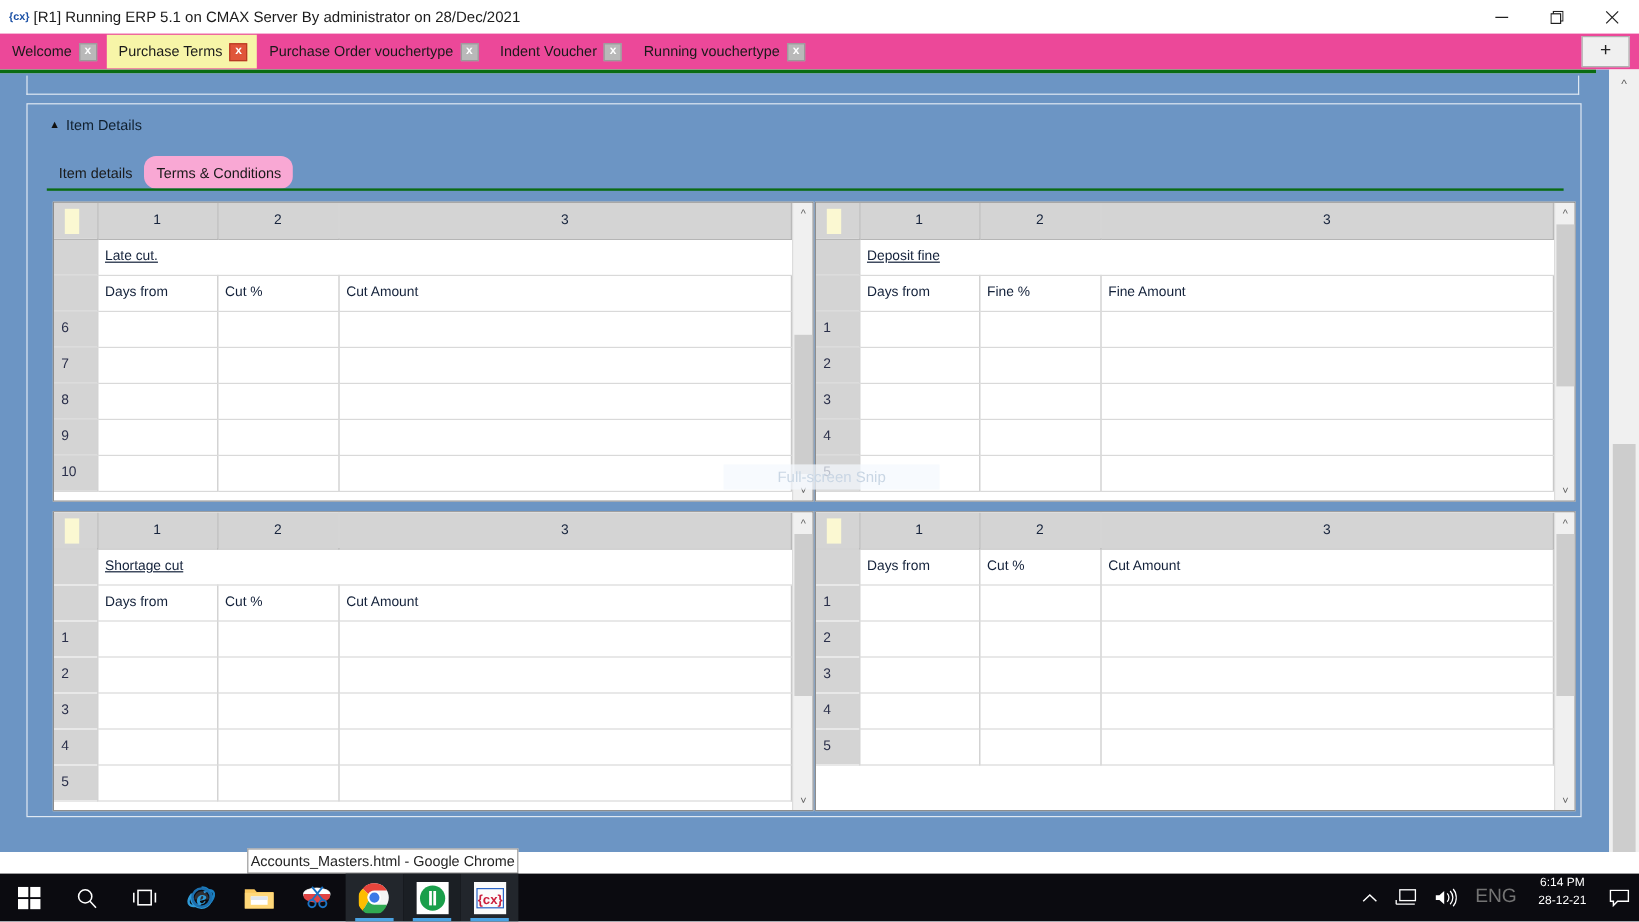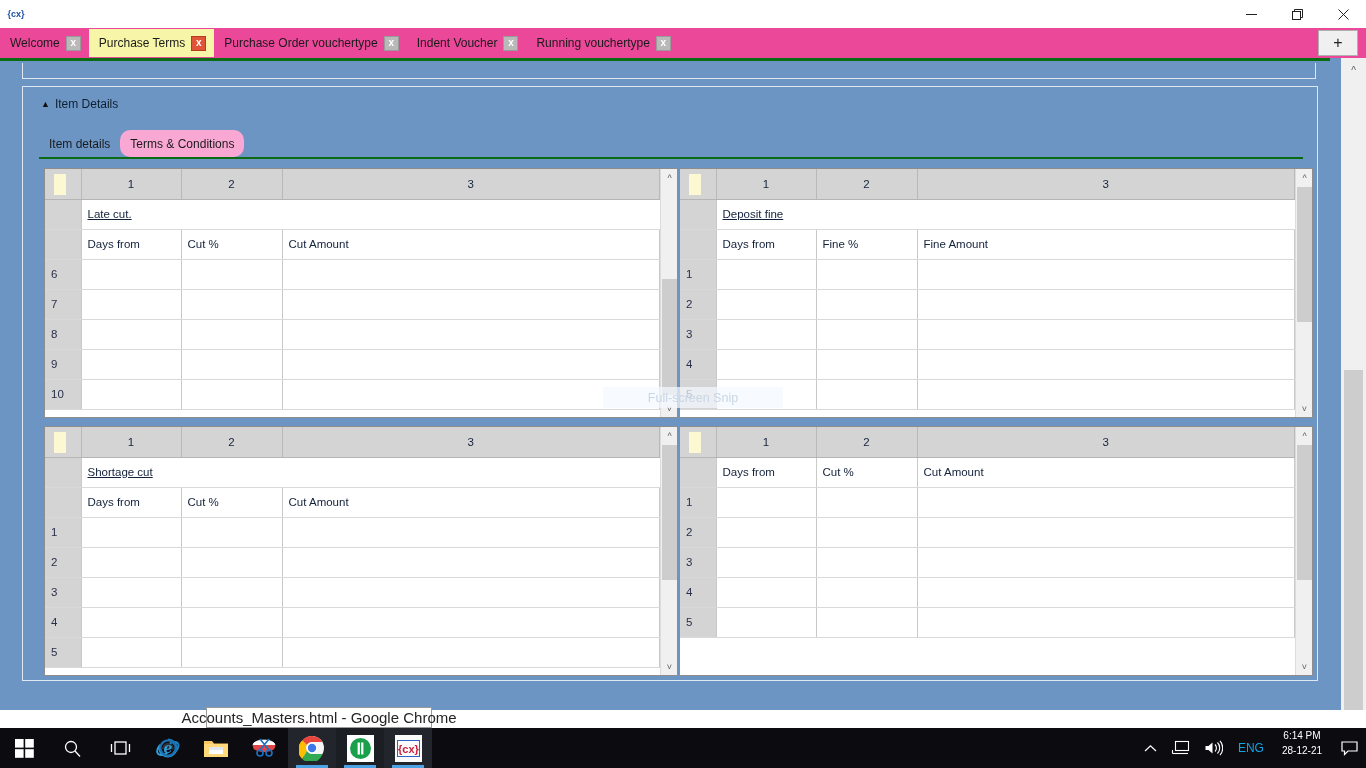--- a/index.html
+++ b/index.html
@@ -194,21 +194,21 @@
   }
   .outer-sb-gap {
     position: absolute; left: 1330px; top: 58px; width: 11px; height: 652px;
     background: #6c95c4;
   }
 
   
   .tt {
     position: absolute; left: 206px; top: 707px; width: 226px; height: 21px;
     background: #ffffff; border: 1px solid #9b9b9b;
-    font-size: 15px; color: #242424;
+    font-size: 12px; color: #242424;
     display: flex; align-items: center; justify-content: center;
     white-space: nowrap;
   }
 
   
   .taskbar {
     position: absolute; left: 0; top: 728px; width: 1366px; height: 40px;
     background: #0b0b10; display: flex; align-items: center;
   }
   .tbi {
@@ -225,31 +225,32 @@
     margin-left: auto; display: flex; align-items: center;
     height: 40px; color: #ffffff;
   }
   .tri-item { padding: 0 7px; display: flex; align-items: center;
               justify-content: center; height: 40px; color: #ffffff; }
   .clock {
     display: flex; flex-direction: column; align-items: center;
     justify-content: flex-start; height: 40px; padding: 0 10px;
     font-size: 10px; line-height: 15px; color: #ffffff;
   }
-  .lang { font-size: 12px; padding: 0 8px; color: #0ea5e9; }
+  .lang { font-size: 16px; padding: 0 8px; color: #737373; }
   .notif { width: 34px; height: 40px; display: flex;
            align-items: center; justify-content: center; }
 </style>
 </head>
 <body>
 
 <div id="app">
 
   <div class="titlebar">
     <div class="tb-appicon">{cx}</div>
+    <div class="tb-title">[R1] Running ERP 5.1 on CMAX Server By administrator on 28/Dec/2021</div>
     <div class="tb-spacer"></div>
     <div class="wbtn">
       <svg width="11" height="11" viewBox="0 0 11 11">
           <line x1="0" y1="5.5" x2="11" y2="5.5" stroke="#202020" stroke-width="1"></line>
         </svg>
     </div>
     <div class="wbtn">
       <svg width="11" height="11" viewBox="0 0 11 11">
         <rect x="0.5" y="2.5" width="8" height="8" fill="none" stroke="#202020" stroke-width="1"></rect>
         <polyline points="2.5,2.5 2.5,0.5 10.5,0.5 10.5,8.5 8.5,8.5" fill="none" stroke="#202020" stroke-width="1"></polyline>

